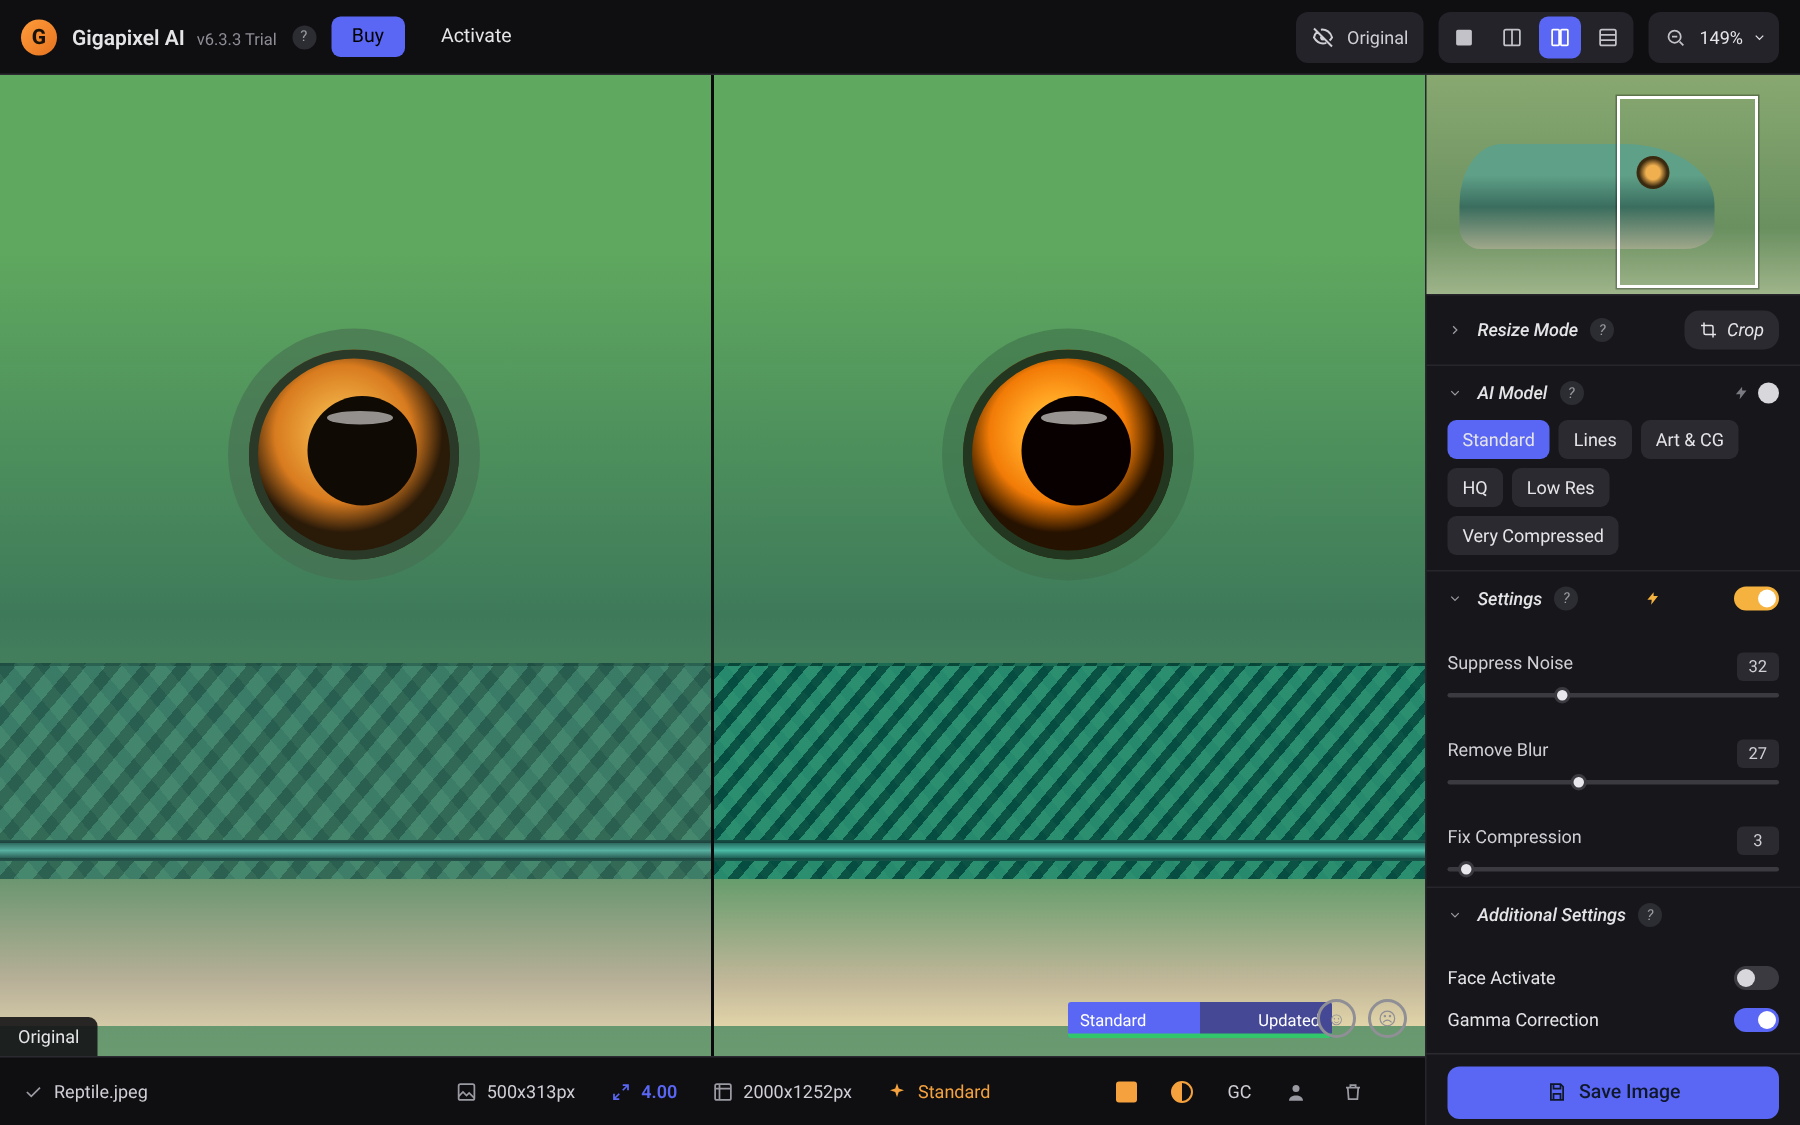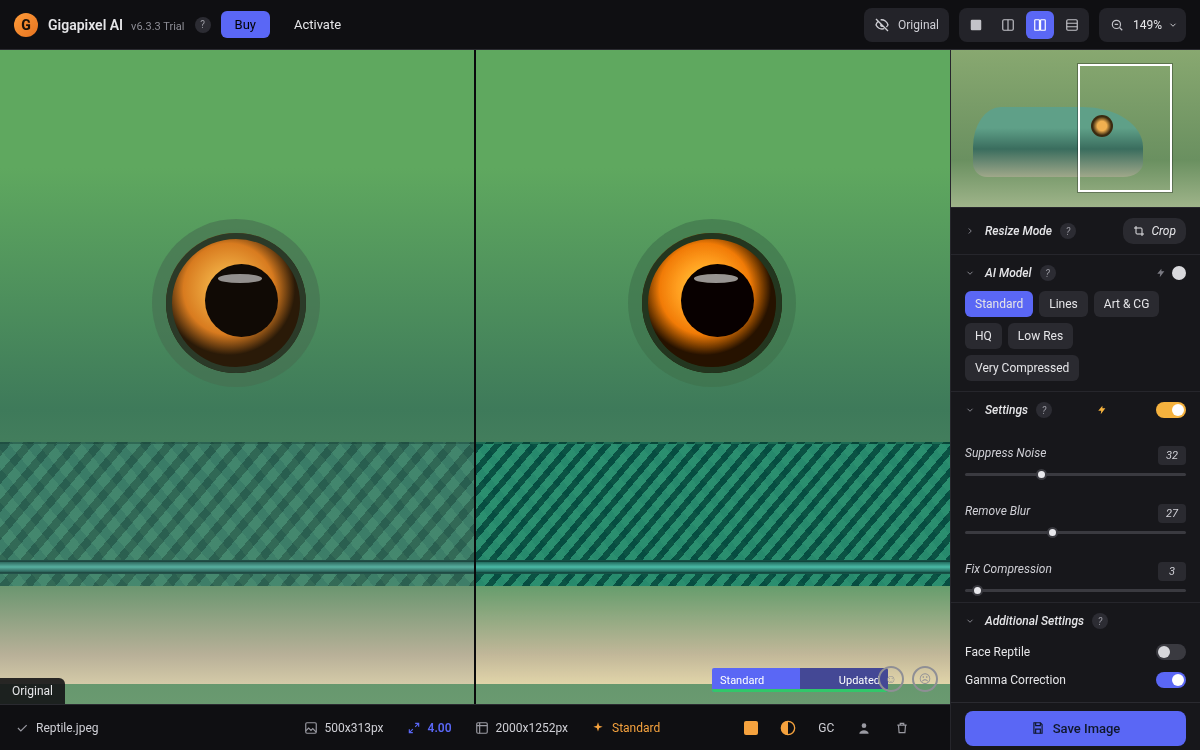--- a/index.html
+++ b/index.html
@@ -65,21 +65,21 @@
   .chip-row { display:flex; flex-wrap:wrap; gap:6px; margin-top:10px; }
   .chip { background:#2a2a30; border-radius:6px; padding:6px 10px; font-size:12px; cursor:pointer; }
   .chip.sel { background:#5a67f5; }
   .toggle { margin-left:auto; width:30px; height:16px; border-radius:10px; background:#3a3a40; position:relative; cursor:pointer; }
   .toggle::after { content:""; position:absolute; top:2px; left:2px; width:12px; height:12px; border-radius:50%; background:#d8d8dc; transition:left .15s; }
   .toggle.on { background:#5a67f5; }
   .toggle.on::after { left:16px; background:#fff; }
   .toggle.amber { background:#f5b23e; }
   .toggle.amber::after { left:16px; background:#fff; }
   .bolt-amber { color:#f5b23e; width:10px; height:14px; margin-right:4px; }
-  .slider-row { margin-top:28px;font-style:italic; }
+  .slider-row { margin-top:28px; }
   .slider-label { font-size:12px; color:#cfcfd5; display:flex; }
   .slider-label .val { margin-left:auto; background:#2a2a30; border-radius:4px; padding:3px 8px; font-size:11px; min-width:28px; text-align:center; }
   .track { margin-top:8px; height:3px; background:#3a3a40; border-radius:2px; position:relative; cursor:pointer; }
   .track .thumb-dot { position:absolute; top:-4px; width:11px; height:11px; border-radius:50%; background:#e8e8ec; border:2px solid #3a3a40; }
   .opt-row { display:flex; align-items:center; font-size:12px; padding:6px 0; }
   
   .status { height:46px; border-top:1px solid #2a2a30; display:flex; align-items:center; padding:0 14px; gap:16px; font-size:12px; color:#cfcfd5; }
   .status .grp { display:flex; align-items:center; gap:6px; }
   .status .blue { color:#5a67f5; font-weight:600; }
   .status .amber { color:#f5a23e; }
@@ -270,31 +270,31 @@
             <span>Fix Compression</span>
             <span class="val">3</span>
           </div>
         <div class="track">
             <div class="thumb-dot" style="left:3%"></div>
           </div>
       </div>
     </div>
 
     <div class="panel noborder">
-      <div class="row" style="margin-bottom:9px">
+      <div class="row" style="margin-bottom:20px">
         <span class="chev">
             <svg width="10" height="10" viewBox="0 0 24 24" fill="none" stroke="currentColor" stroke-width="2">
               <path d="M6 9l6 6 6-6"></path>
             </svg>
           </span>
         <span class="hdr">Additional Settings</span>
         <div class="help-badge">?</div>
       </div>
       <div class="opt-row">
-        <span>Face Reptile</span>
+        <span>Face Activate</span>
         <div class="toggle"></div>
       </div>
       <div class="opt-row">
         <span>Gamma Correction</span>
         <div class="toggle on"></div>
       </div>
     </div>
   </div>
 </div>
 

